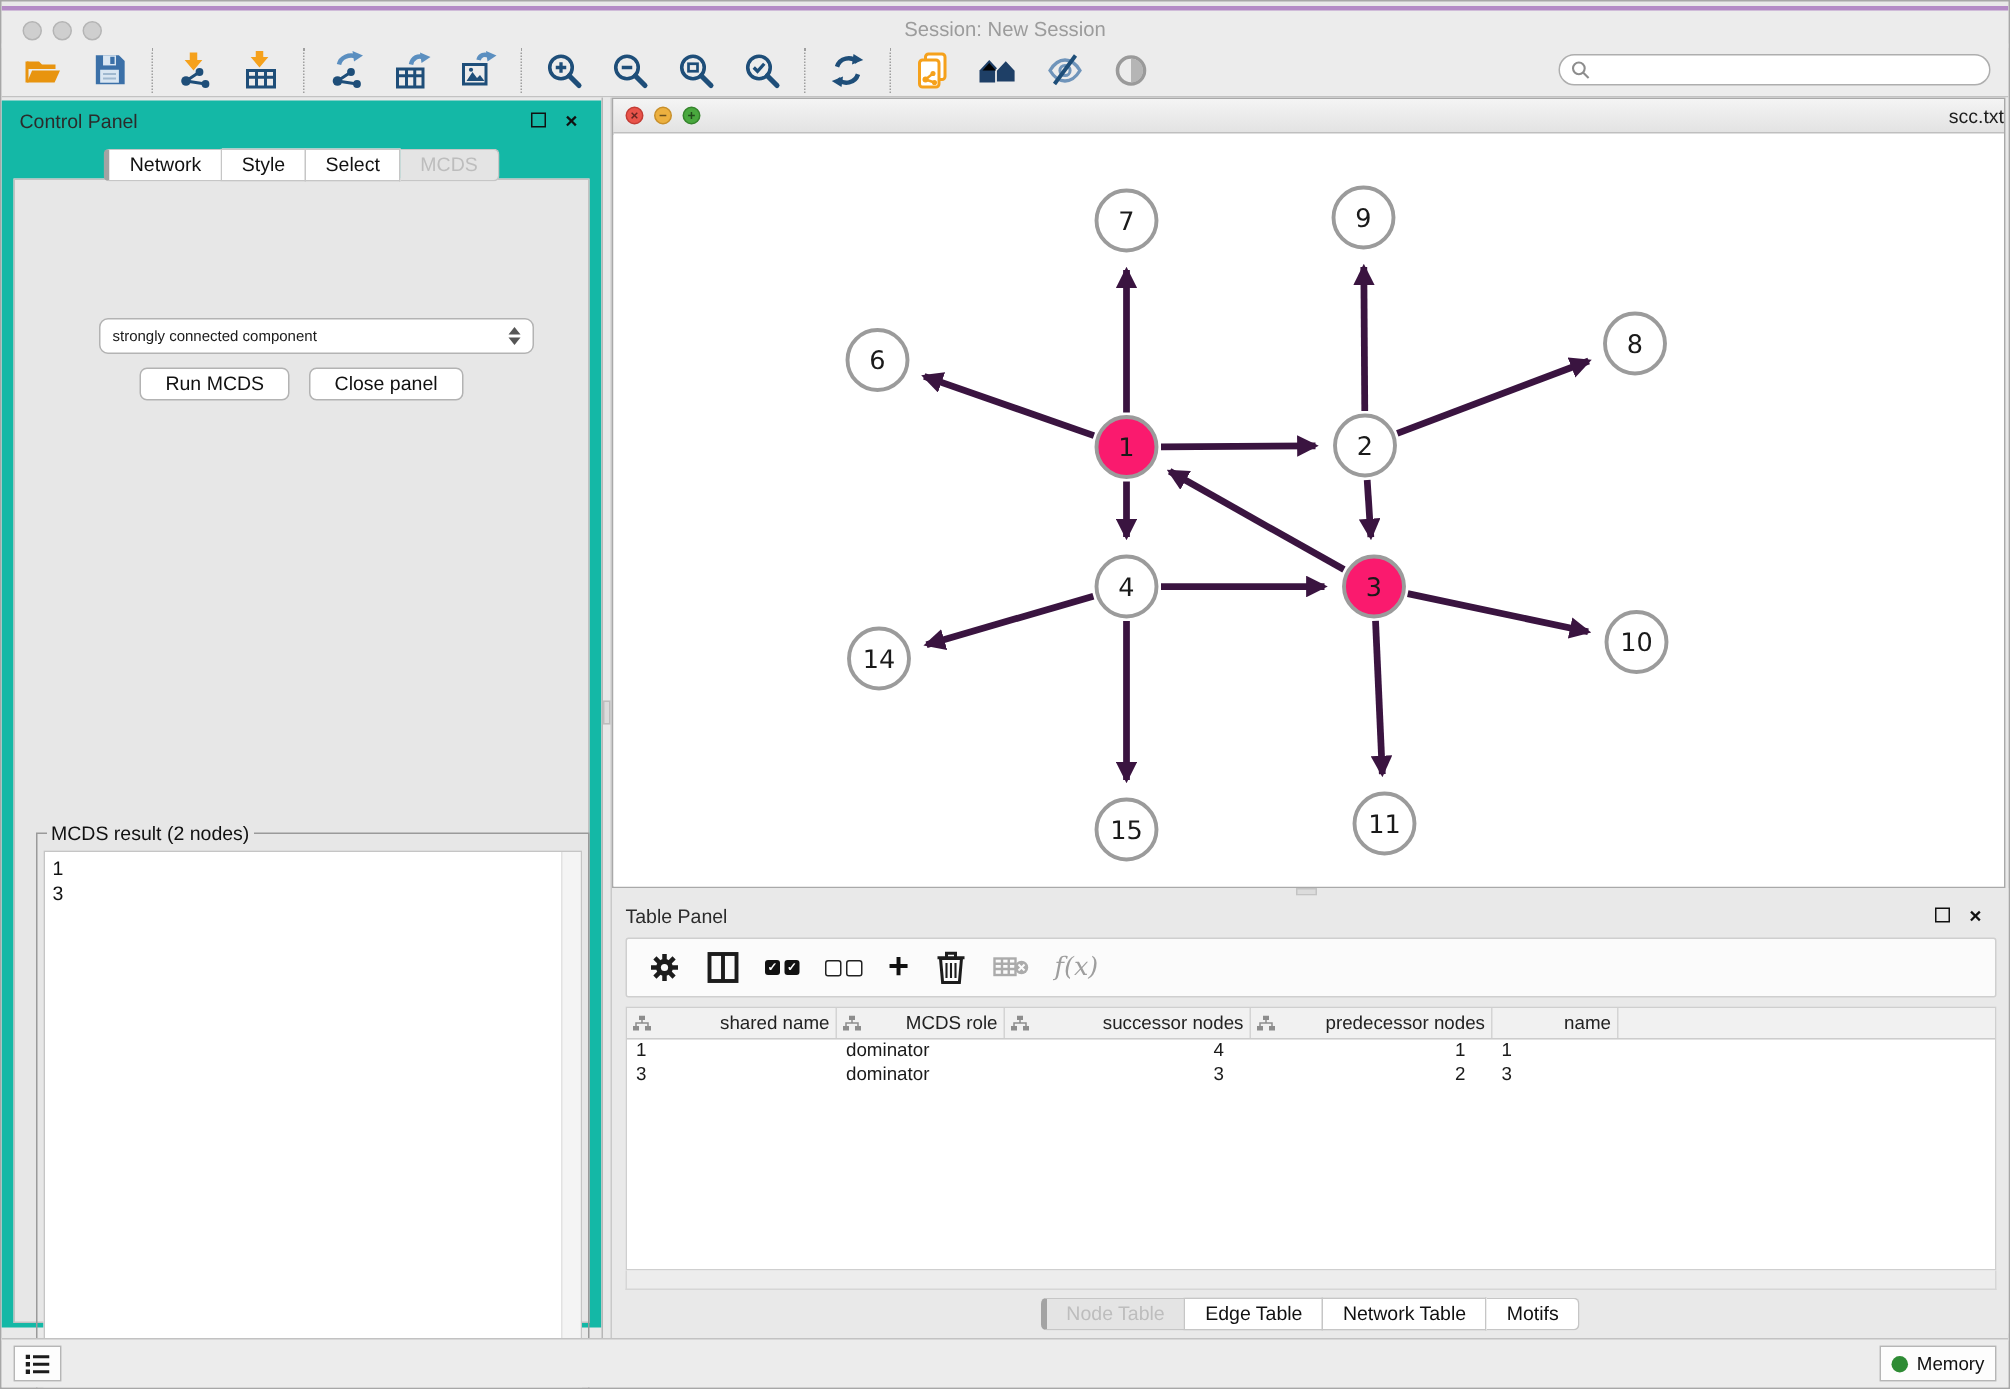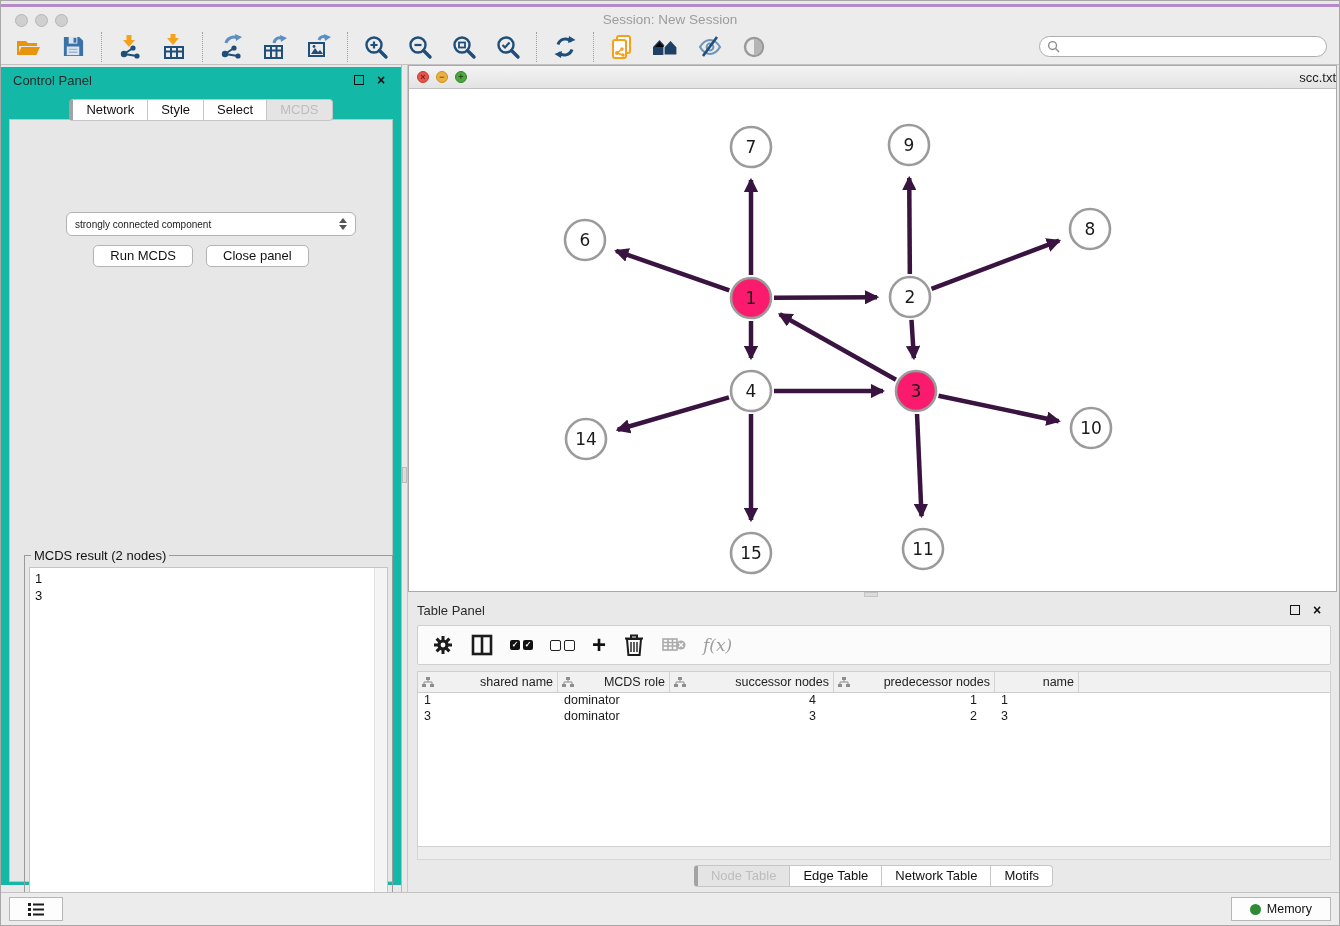--- a/index.html
+++ b/index.html
@@ -105,21 +105,21 @@
   .trow{display:flex;height:16px;font-size:12.5px;}
   .td{padding:0 6px;overflow:hidden;white-space:nowrap;}
   .tp-scroll{position:absolute;left:9px;right:8px;top:250px;height:13px;background:#ededed;
              border:1px solid #d6d6d6;border-top:none;}
   .tp-tabs{position:absolute;left:0;right:0;top:268px;display:flex;justify-content:center;}
   
   .statusbar{position:absolute;left:0;bottom:0;right:0;height:33px;background:#ececec;
              border-top:1px solid #c2c2c2;display:flex;align-items:center;
              justify-content:space-between;padding:0 8px;}
   .sbtn{background:#fdfdfd;border:1px solid #b6b6b6;border-radius:0;height:24px;
-        display:flex;align-items:center;gap:6px;padding:0 18px;font-size:12.5px;color:#111;}
+        display:flex;align-items:center;gap:6px;padding:0 7px;font-size:12.5px;color:#111;}
   .gdot{width:11px;height:11px;border-radius:50%;background:#2e8b34;}
   svg{display:block;}
 </style>
 </head>
 <body>
 
 <div class="app">
 
   <div class="titlebar">
     <div class="purple"></div>

